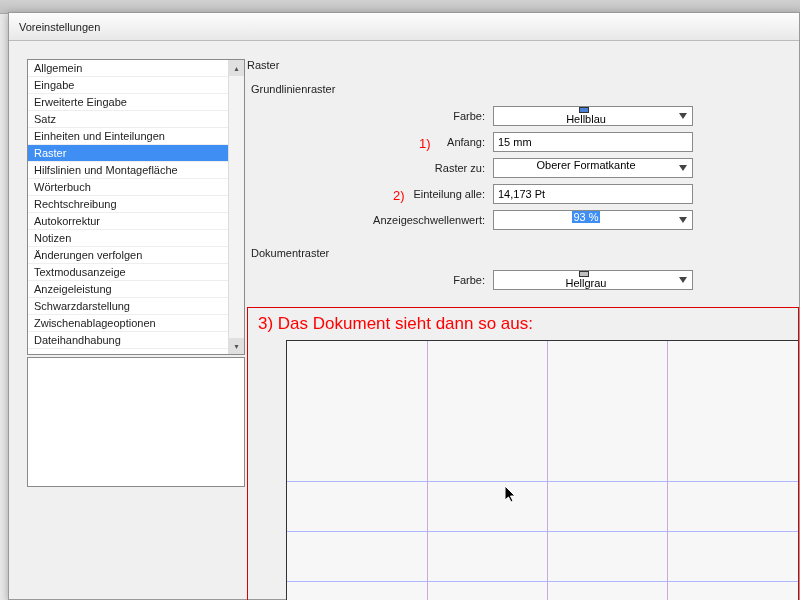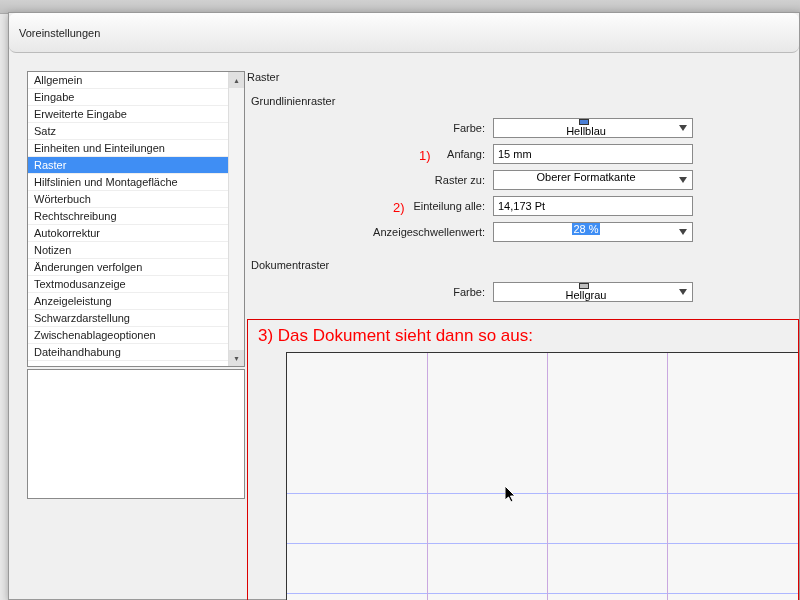--- a/index.html
+++ b/index.html
@@ -1,19 +1,19 @@
 <!DOCTYPE html>
 <html><head>
 <meta charset="utf-8">
 <style>
 * { box-sizing: border-box; margin: 0; padding: 0; font-family: Tahoma, Arial, sans-serif; font-size: 11px; }
 body { background: #e8e8e8; width: 800px; height: 600px; overflow: hidden; position: relative; }
 .toolbar-bg { position: absolute; top: 0; left: 0; right: 0; height: 14px; background: linear-gradient(#d0d0d0,#c0c0c0); border-bottom: 1px solid #aaa; }
 .dialog { position: absolute; top: 12px; left: 8px; right: 0; bottom: 0; background: #f0f0f0; border: 1px solid #999; box-shadow: 0 2px 8px rgba(0,0,0,0.3); }
-.titlebar { height: 40px; background: linear-gradient(#fdfdfd,#e8e8e8); border-bottom: 1px solid #bbb; display: flex; align-items: center; padding: 0 10px; font-size: 13px; color: #222; border-radius: 7px; }
+.titlebar { height: 28px; background: linear-gradient(#fdfdfd,#e8e8e8); border-bottom: 1px solid #bbb; display: flex; align-items: center; padding: 0 10px; font-size: 13px; color: #222; }
 .content { display: flex; height: calc(100% - 24px); padding: 18px 0 0 18px; gap: 2px; }
 .sidebar { width: 218px; display: flex; flex-direction: column; }
 .listbox { border: 1px solid #8a8a8a; background: #fff; height: 296px; position: relative; }
 .list-item { padding: 2px 6px; color: #222; cursor: default; border-bottom: 1px solid #eee; height: 17px; line-height: 13px; }
 .list-item.selected { background: #3f8ef4; color: #fff; }
 .list-scroll { position: absolute; right: 0; top: 0; bottom: 0; width: 16px; background: #f3f3f3; border-left: 1px solid #ddd; }
 .list-scroll .up, .list-scroll .down { height: 16px; background: #e0e0e0; display:flex; align-items:center; justify-content:center; font-size:8px; color:#555; }
 .list-scroll .down { position:absolute; bottom:0; left:0; right:0; }
 .desc-box { border: 1px solid #8a8a8a; background: #fff; height: 130px; margin-top: 2px; }
 .main { flex: 1; min-width: 0; padding-right: 0; }
@@ -124,21 +124,21 @@
             <span>Einteilung alle:</span>
           </div>
           <div class="ctrl">
             <input value="14,173 Pt" style="">
           </div>
         </div>
 
         <div class="row">
           <div class="row-label">Anzeigeschwellenwert:</div>
           <div class="ctrl select">
-            <span class="seltext">28 %</span>
+            <span class="seltext">93 %</span>
             <span class="chev">
                 <svg viewBox="0 0 8 6">
                   <path d="M0 0 L8 0 L4 6 Z" fill="#444"></path>
                 </svg>
               </span>
           </div>
         </div>
       </div>
 
       <div class="group">

